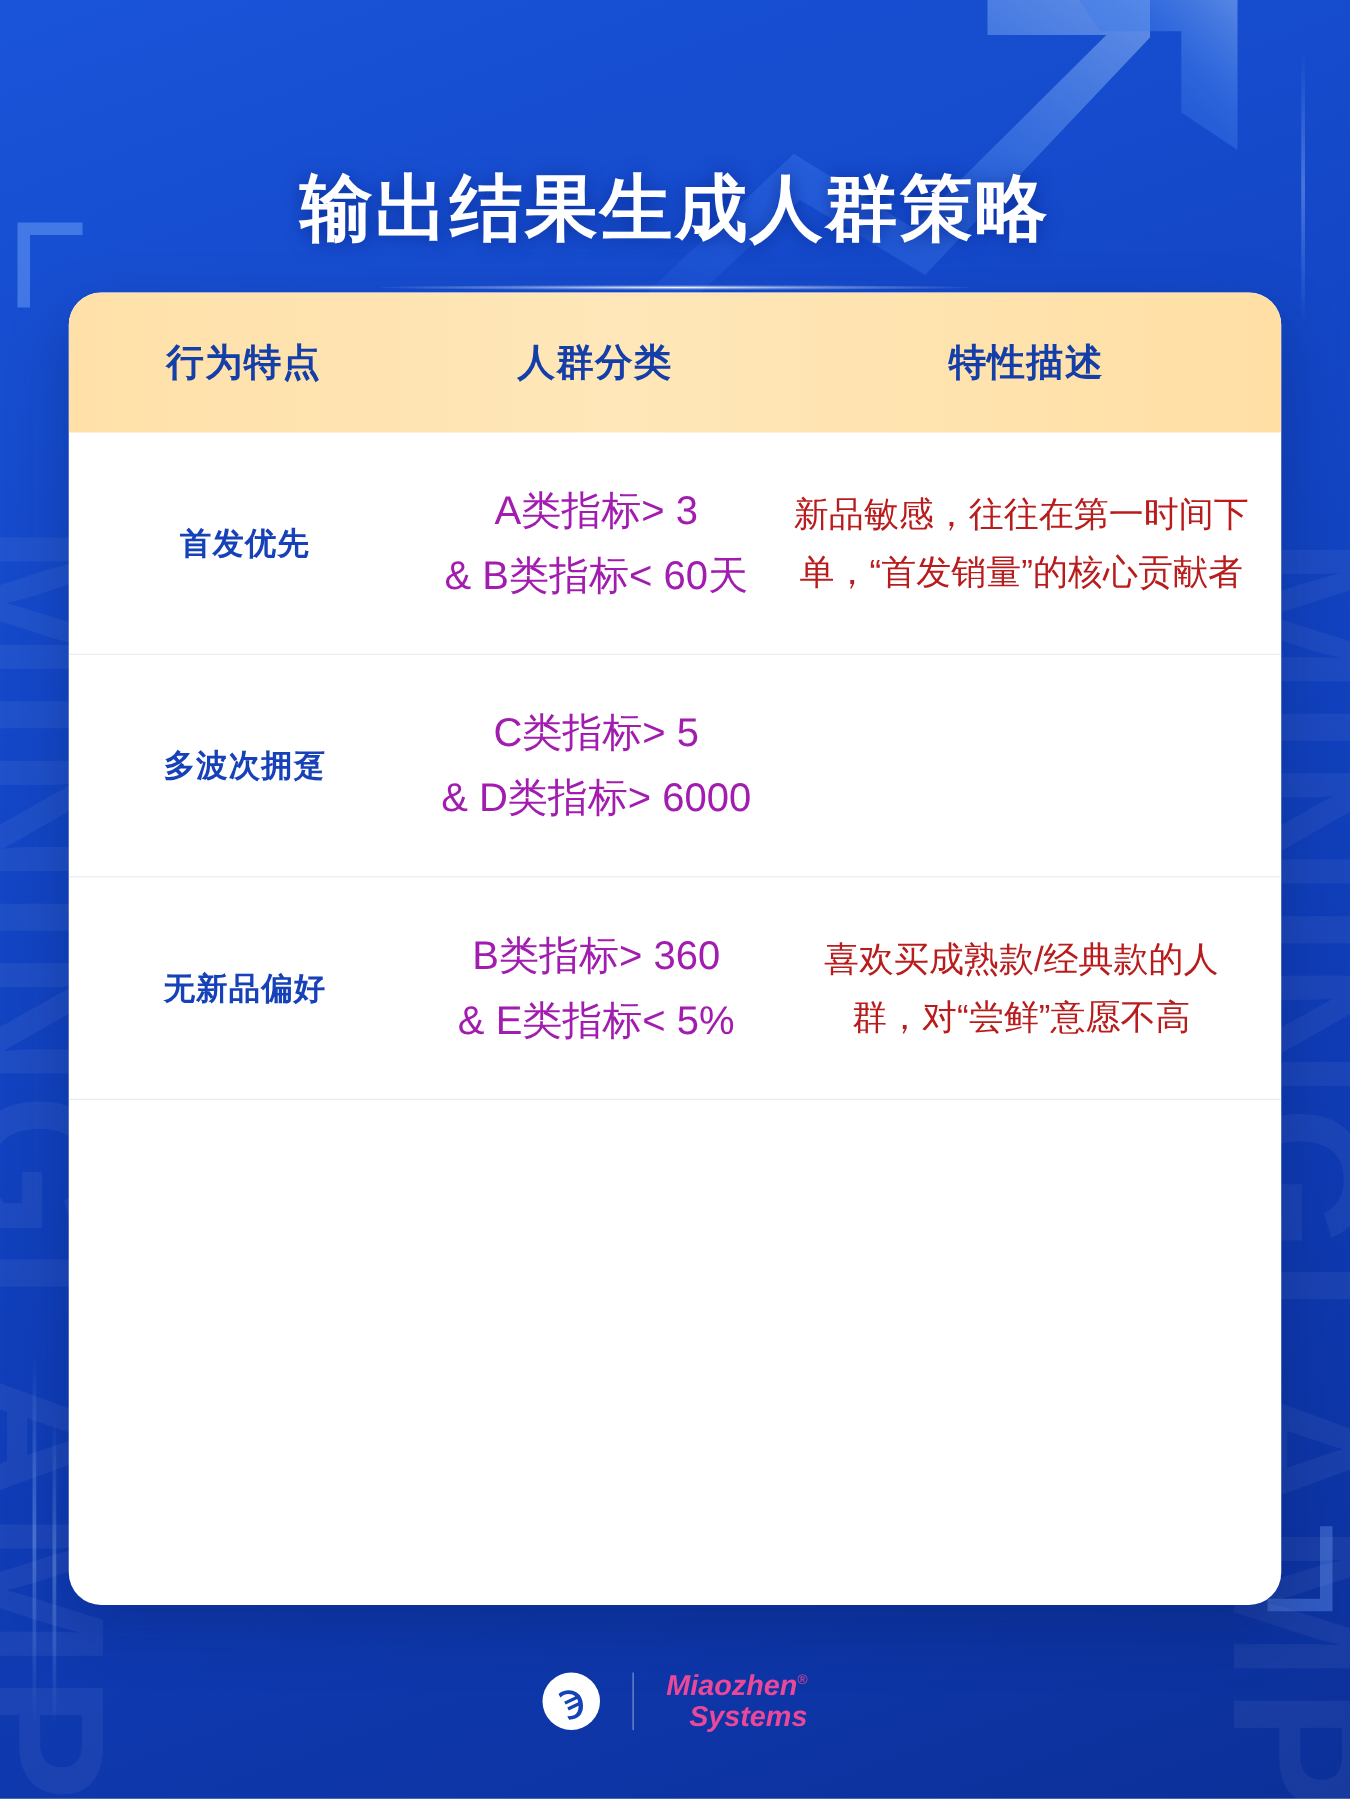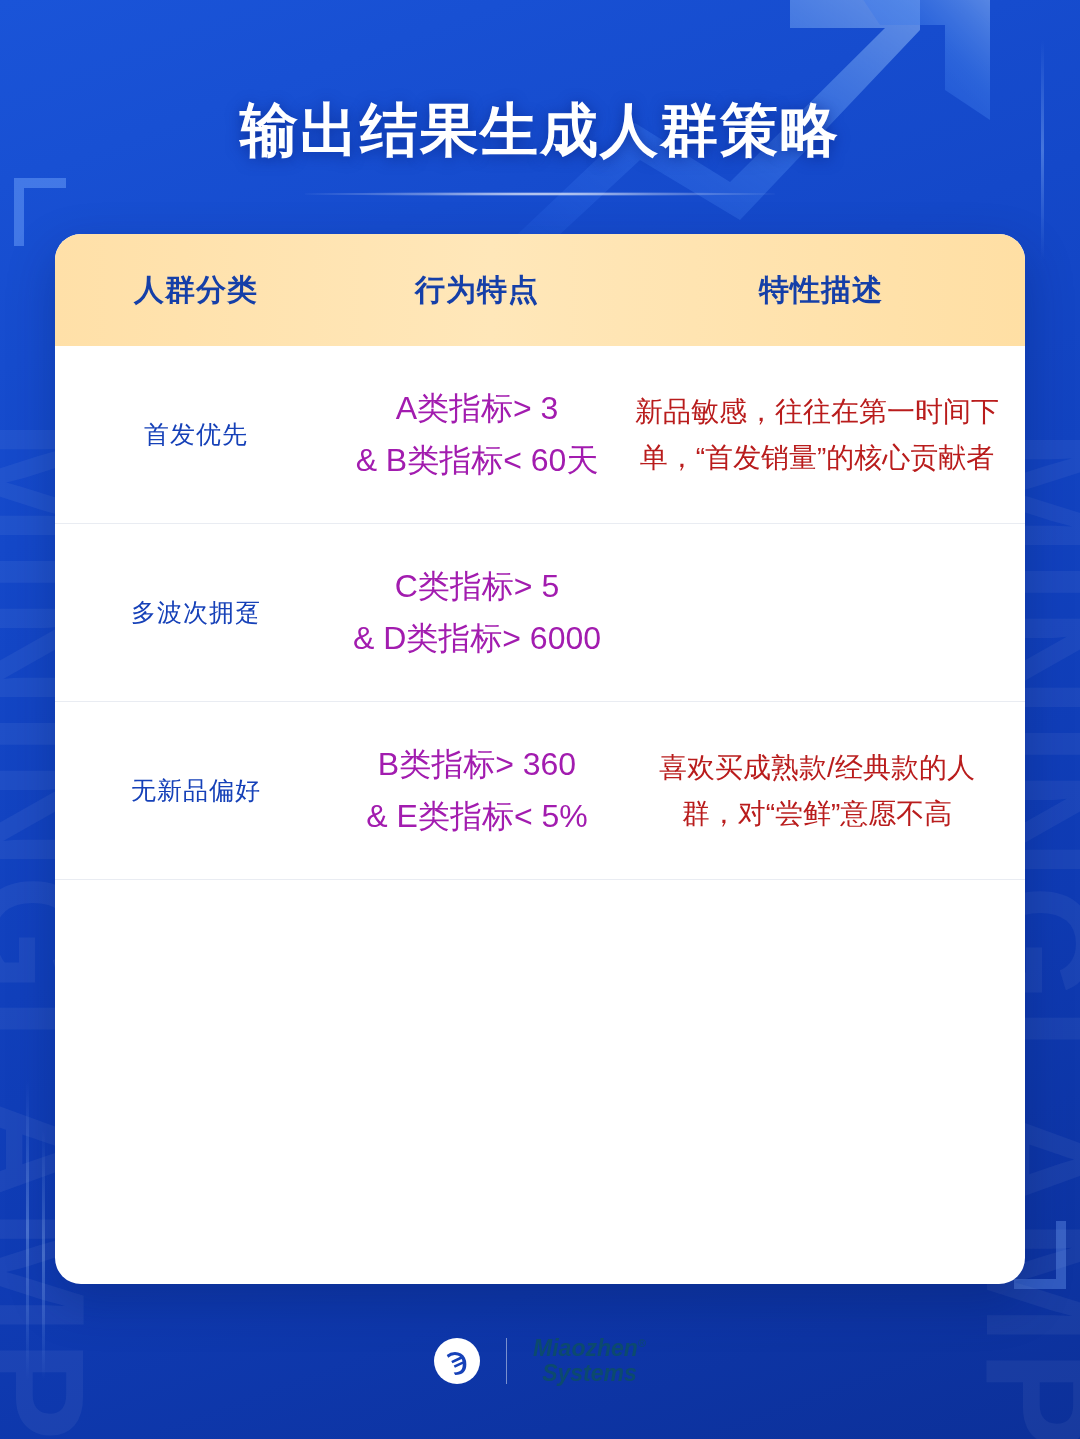--- a/index.html
+++ b/index.html
@@ -82,20 +82,21 @@
     text-align: center;
     z-index: 4;
   }
   .title {
     display: inline-block;
     font-size: 58px;
     font-weight: bold;
     letter-spacing: 2px;
     color: #ffffff;
     text-shadow: 0 2px 14px rgba(10,40,140,0.75);
+    margin-top: 36px;
   }
   .title-underline {
     margin: 22px auto 0;
     width: 470px;
     height: 4px;
     background: radial-gradient(ellipse at center, rgba(255,255,255,0.95) 0%, rgba(255,255,255,0.35) 38%, rgba(255,255,255,0) 75%);
     border-radius: 2px;
   }
 
   
@@ -135,21 +136,21 @@
     min-height: 178px;
     border-bottom: 1px solid #e9ecf2;
   }
   .row .c1, .row .c2, .row .c3 {
     text-align: center;
     padding: 14px 12px;
   }
   .c1 {
     width: 282px;
     font-size: 25px;
-    font-weight: normal;
+    font-weight: bold;
     color: #1641b8;
     letter-spacing: 1px;
   }
   .c2 {
     width: 280px;
     font-size: 32px;
     color: #a21caf;
     line-height: 1.62;
     white-space: pre-line;
   }
@@ -186,26 +187,26 @@
   }
   .logo-left-text { text-align: left; color: #fff; }
   .logo-left-cn { font-size: 30px; font-weight: bold; letter-spacing: 1px; }
   .logo-left-cn sup { font-size: 13px; vertical-align: super; font-weight: normal; }
   .logo-left-en { font-size: 10px; letter-spacing: 1.3px; opacity: 0.85; margin-top: 3px; }
   .divider-v {
     width: 1px; height: 46px;
     background: rgba(255,255,255,0.45);
   }
   .logo-right {
-    color: #0c4a6e;
+    color: #ec4899;
     font-style: italic;
     line-height: 1.12;
     font-size: 23px;
     font-weight: bold;
-    text-align: center;
+    text-align: right;
   }
   .logo-right sup { font-size: 11px; vertical-align: super; font-weight: normal; }
 </style>
 </head>
 <body>
 
 <div class="bg-deco">
   <svg class="bg-arrow" viewBox="0 0 520 330" preserveAspectRatio="none">
     <defs>
       <linearGradient id="agr" x1="0" y1="1" x2="1" y2="0">
@@ -230,22 +231,22 @@
 </div>
 
 <div class="title-wrap">
   <div class="title">输出结果生成人群策略</div>
   <div class="title-underline"></div>
 </div>
 
 <div class="card">
 
   <div class="table-head">
+    <div class="th col-2">行为特点</div>
     <div class="th col-1">人群分类</div>
-    <div class="th col-2">行为特点</div>
     <div class="th col-3">特性描述</div>
   </div>
 
   <div class="table-body">
 
     <div class="row">
       <div class="c1">首发优先</div>
       <div class="c2">A类指标&gt; 3
 &amp; B类指标&lt; 60天</div>
       <div class="c3">新品敏感，往往在第一时间下单，“首发销量”的核心贡献者</div>

